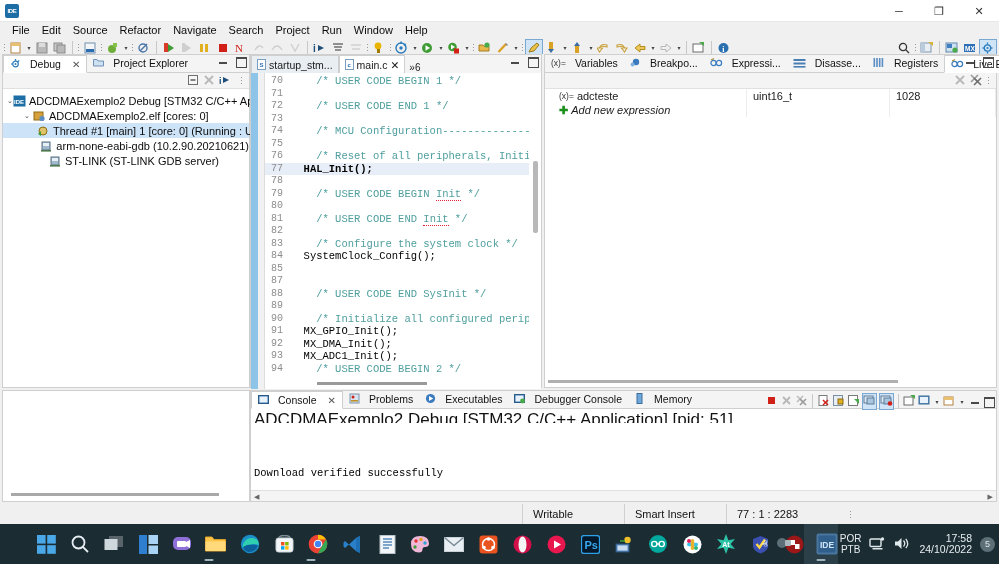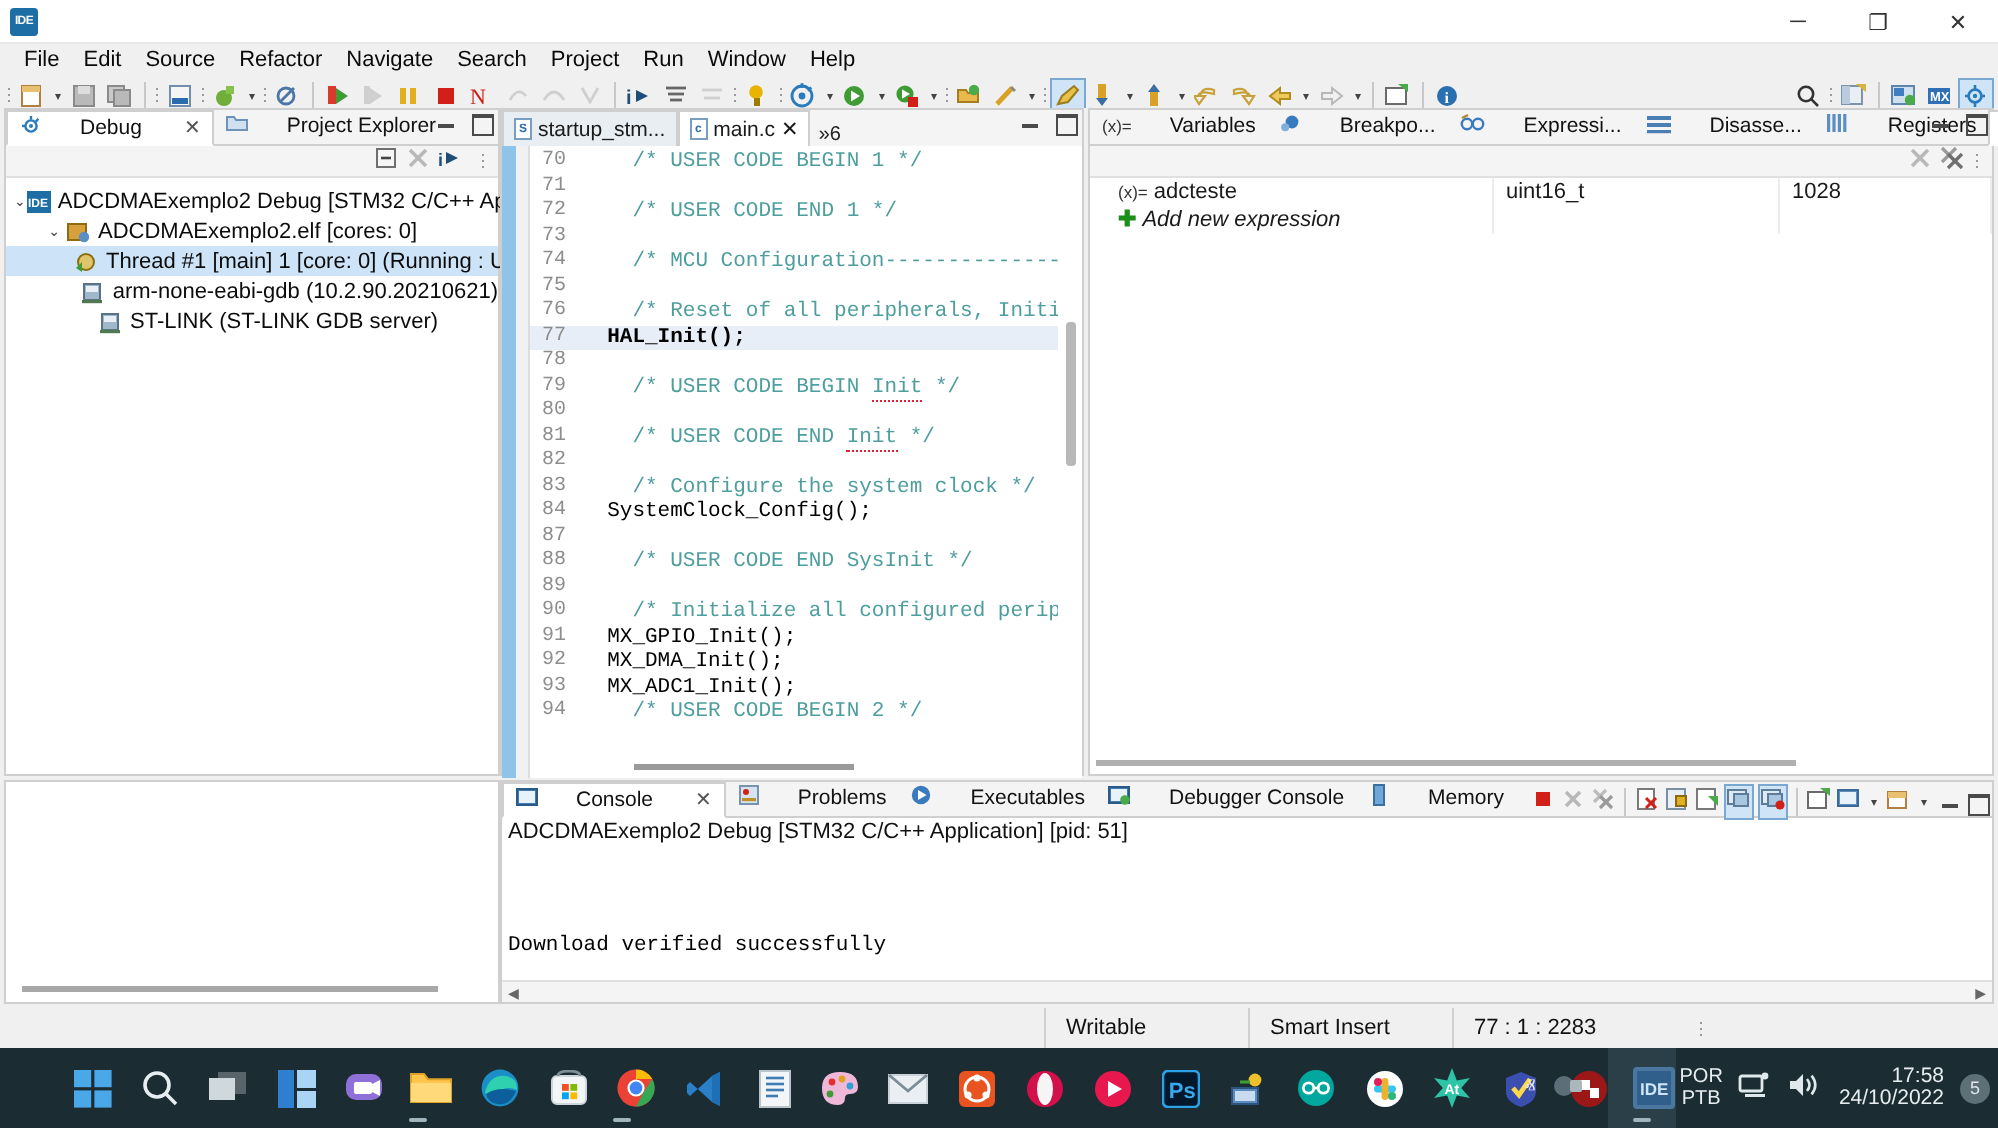--- a/index.html
+++ b/index.html
@@ -49,21 +49,21 @@
   
   .workarea { position:absolute; left:0; top:54px; width:999px; height:450px; background:#f0f0f0; }
 
   
   .view { position:absolute; background:#fff; border:1px solid #cfcfcf; }
   .viewtabs {
     height:18px; background:#f4f4f4; display:flex; align-items:flex-end;
     position:relative; border-bottom:1px solid #cfcfcf;
   }
   .vtab {
-    height:18px; display:flex; align-items:center; gap:19px; padding:0 6px;
+    height:18px; display:flex; align-items:center; gap:9px; padding:0 6px;
     font-size:10.5px; color:#111; white-space:nowrap;
   }
   .vtab.active { background:#ffffff; border:1px solid #cfcfcf; border-bottom:1px solid #fff;
     position:relative; top:1px; font-weight:normal; }
   .vtab .x { font-size:10px; color:#555; margin-left:2px; }
   .vtab-ctrls { position:absolute; right:3px; top:1px; display:flex; gap:6px; align-items:center;}
   .ctrl-min, .ctrl-max { width:11px;height:11px;position:relative; }
   .ctrl-min:after { content:""; position:absolute; left:1px; bottom:3px; width:8px;height:2px;background:#4a4a4a;}
   .ctrl-max:after { content:""; position:absolute; left:1px; top:1px; width:9px;height:8px;border:1px solid #4a4a4a;border-top-width:2px;}
 
@@ -121,21 +121,21 @@
   .plusico { color:#1a8f1a; font-weight:bold; font-size:11px; }
   .italic { font-style:italic; }
   .exp-hscroll { position:absolute; left:0; right:0; bottom:0; height:10px; background:#fff;}
   .exp-hthumb { position:absolute; left:3px; width:350px; height:3px; top:3px; background:#b0b0b0;}
 
   
   #console-view { left:250px; top:336px; width:747px; height:112px; }
   .console-tabs { height:18px; background:#f4f4f4; display:flex; align-items:flex-end;
     position:relative; border-bottom:1px solid #cfcfcf;}
   .console-ctrls { position:absolute; right:2px; top:1px; display:flex; align-items:center; gap:2px;}
-  .cons-sub { height:14px; font-size:11px; padding:1px 0 0 3px; background:#fff; color:#111;}
+  .cons-sub { height:14px; font-size:17px; padding:1px 0 0 3px; background:#fff; color:#111;}
   .cons-body { height:62px; background:#fff; position:relative;
     font-family:"Liberation Mono", monospace; font-size:10.5px; }
   .cons-line { position:absolute; left:3px; top:44px; color:#000; }
   .cons-hscroll { position:absolute; left:0; right:0; bottom:0; height:11px; background:#f4f4f4;
     border-top:1px solid #e0e0e0;}
   .cons-arrow-l { position:absolute; left:3px; top:2px; font-size:7px; color:#666;}
   .cons-arrow-r { position:absolute; right:3px; top:2px; font-size:7px; color:#666;}
 
   
   #leftbottom { left:2px; top:336px; width:248px; height:112px; background:#fff; border:1px solid #cfcfcf;}
@@ -622,20 +622,21 @@
             <div class="cl"><span class="ln">75</span><span class="tx"></span></div>
             <div class="cl"><span class="ln">76</span><span class="tx"><span class="cmt">    /* Reset of all peripherals, Initializ</span></span></div>
             <div class="cl hl"><span class="ln">77</span><span class="tx">  HAL_Init();</span></div>
             <div class="cl"><span class="ln">78</span><span class="tx"></span></div>
             <div class="cl"><span class="ln">79</span><span class="tx"><span class="cmt">    /* USER CODE BEGIN </span><span class="cmt squig">Init</span><span class="cmt"> */</span></span></div>
             <div class="cl"><span class="ln">80</span><span class="tx"></span></div>
             <div class="cl"><span class="ln">81</span><span class="tx"><span class="cmt">    /* USER CODE END </span><span class="cmt squig">Init</span><span class="cmt"> */</span></span></div>
             <div class="cl"><span class="ln">82</span><span class="tx"></span></div>
             <div class="cl"><span class="ln">83</span><span class="tx"><span class="cmt">    /* Configure the system clock */</span></span></div>
             <div class="cl"><span class="ln">84</span><span class="tx">  SystemClock_Config();</span></div>
+            <div class="cl"><span class="ln">85</span><span class="tx"></span></div>
             <div class="cl"><span class="ln">87</span><span class="tx"></span></div>
             <div class="cl"><span class="ln">88</span><span class="tx"><span class="cmt">    /* USER CODE END SysInit */</span></span></div>
             <div class="cl"><span class="ln">89</span><span class="tx"></span></div>
             <div class="cl"><span class="ln">90</span><span class="tx"><span class="cmt">    /* Initialize all configured periphera</span></span></div>
             <div class="cl"><span class="ln">91</span><span class="tx">  MX_GPIO_Init();</span></div>
             <div class="cl"><span class="ln">92</span><span class="tx">  MX_DMA_Init();</span></div>
             <div class="cl"><span class="ln">93</span><span class="tx">  MX_ADC1_Init();</span></div>
             <div class="cl"><span class="ln">94</span><span class="tx"><span class="cmt">    /* USER CODE BEGIN 2 */</span></span></div>
           </div>
         <div class="vscroll">

